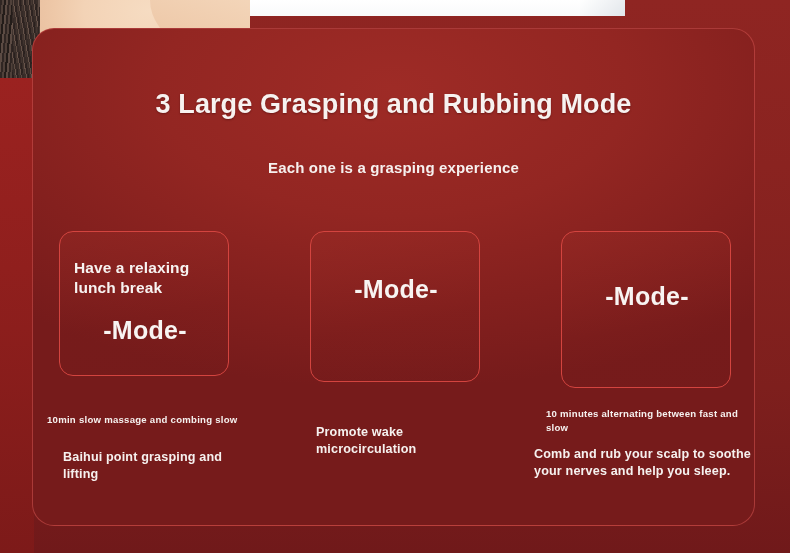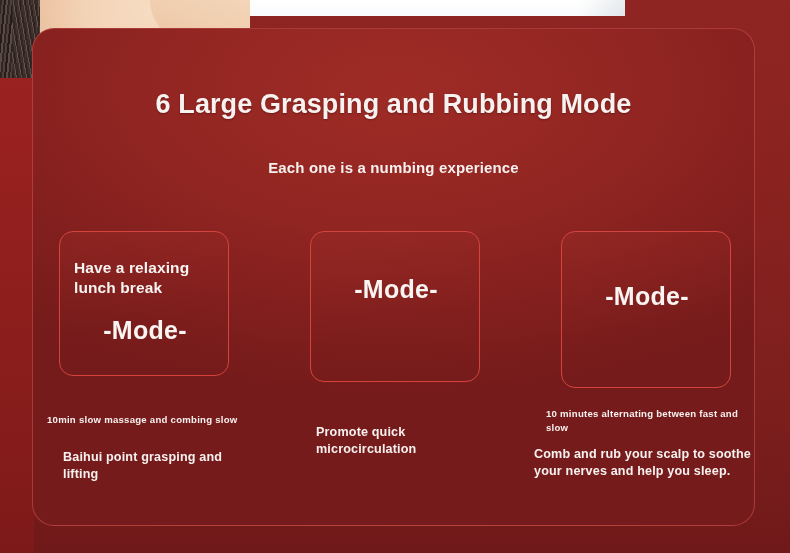--- a/index.html
+++ b/index.html
@@ -213,23 +213,23 @@
     <div class="bg-garment"></div>
     <div class="bg-garment-fold"></div>
     <div class="bg-hair"></div>
     <div class="bg-hair2"></div>
     <div class="bg-redfield"></div>
     <div class="bg-leftband"></div>
   </div>
 
   <div class="panel">
 
-    <div class="headline">6 Large Grasping and Rubbing Mode</div>
-
-    <div class="subhead">Each one is a numbing experience</div>
+    <div class="headline">3 Large Grasping and Rubbing Mode</div>
+
+    <div class="subhead">Each one is a grasping experience</div>
 
     <div class="cards">
 
       <div class="card c1">
         <div class="card-title">Have a relaxing lunch break</div>
         <div class="card-mode">-Mode-</div>
       </div>
 
       <div class="card c2">
         <div class="card-mode">-Mode-</div>
@@ -245,21 +245,21 @@
 
   <div class="captions">
 
     <div class="cap cap1">
       <div class="small">10min slow massage and combing slow</div>
       <div class="big">Baihui point grasping and
 lifting</div>
     </div>
 
     <div class="cap cap2">
-      <div class="big">Promote quick
+      <div class="big">Promote wake
 microcirculation</div>
     </div>
 
     <div class="cap cap3">
       <div class="small">10 minutes alternating between fast and
 slow</div>
       <div class="big">Comb and rub your scalp to soothe
 your nerves and help you sleep.</div>
     </div>
 

